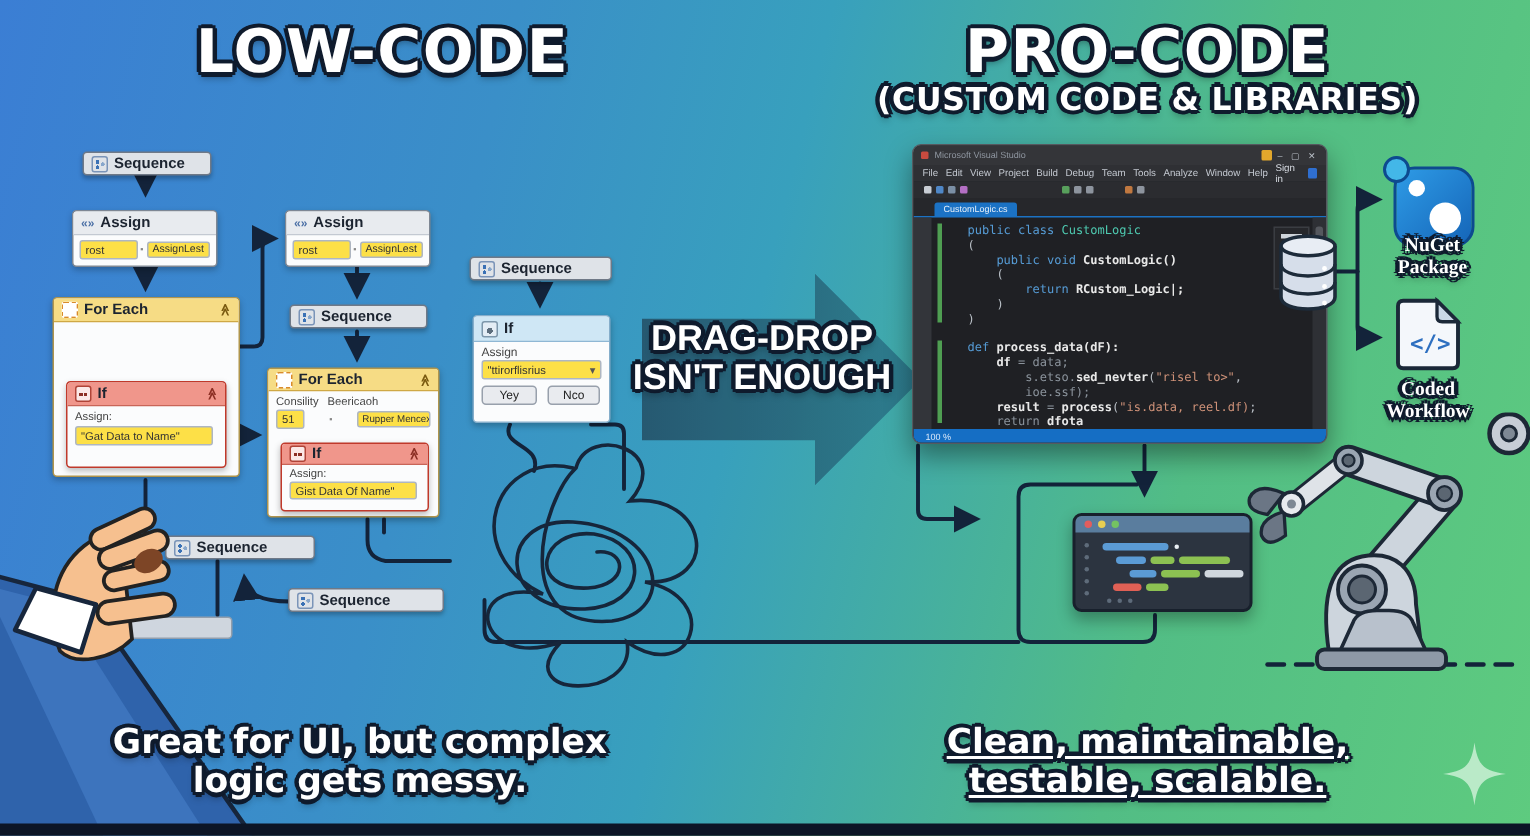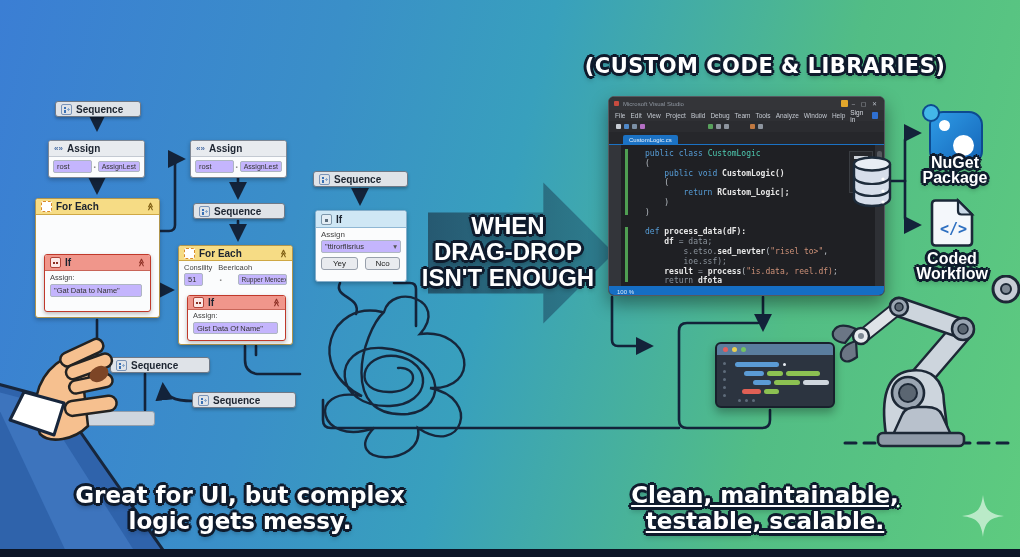--- a/index.html
+++ b/index.html
@@ -21,21 +21,21 @@
   .card{background:#fbfcfd;border:1.5px solid #7e8794;border-radius:3px;box-sizing:border-box;
     box-shadow:0 2px 4px rgba(0,0,0,.25);}
   .card .hd{display:flex;align-items:center;gap:4px;font-size:10px;font-weight:700;color:#1c2430;
     padding:0 5px;height:16px;box-sizing:border-box;border-bottom:1px solid #c3c9d2;background:#e8ebef;border-radius:2px 2px 0 0;}
   .hd.yellow{background:#f6dc85;border-bottom:1px solid #cfa845;}
   .hd.red{background:#f0968b;border-bottom:1px solid #c86558;}
   .hd.blue{background:#cfe7f5;border-bottom:1px solid #8fb7d4;}
   .card.yellow-card{border-color:#b0954d;}
   .card.red-card{border-color:#c0392b;}
   .card.blue-card{border-color:#85aecb;}
-  .fld{background:#c4b5fd;border:1px solid #aeb6c2;border-radius:2px;font-size:7.5px;color:#333;
+  .fld{background:#fde047;border:1px solid #aeb6c2;border-radius:2px;font-size:7.5px;color:#333;
     padding:1px 3px;white-space:nowrap;overflow:hidden;box-sizing:border-box;display:inline-block;}
   .lbl{font-size:7.5px;color:#444;}
   .chev{margin-left:auto;font-size:8px;color:#7a5a10;display:inline-block;transform:rotate(-90deg);}
   .chev.r{color:#8c2f24;}
   .mini-btn{background:#e9ebef;border:1px solid #98a0ac;border-radius:3px;font-size:8px;color:#222;
     padding:1px 0;text-align:center;display:inline-block;}
   .icon-sq{width:9px;height:9px;border-radius:2px;display:inline-block;flex:0 0 auto;}
   .seq-ico{background:#eef3fa radial-gradient(circle 1.5px at 3px 3px,#3a71b5 95%,transparent),#eef3fa;border:1px solid #7a94b8;
     background-image:radial-gradient(circle 1.3px at 3px 3px,#3a71b5 95%,transparent),
       radial-gradient(circle 1.3px at 3px 6.5px,#3a71b5 95%,transparent),
@@ -79,21 +79,21 @@
   .c-kw{color:#569cd6}.c-cls{color:#4ec9b0}.c-fn{color:#e8e8e8;font-weight:bold}
   .c-pln{color:#b9bfc6}.c-dim{color:#8b939c}.c-str{color:#ce9178}
   .e-status{height:12px;background:#156ec4;display:flex;align-items:center;padding:0 8px;font-size:6px;color:#d9e8fa;}
   
   #nuget{left:929px;top:111px;width:54px;height:54px;border-radius:14px;
     background:linear-gradient(135deg,#2e9be6,#1565b8);border:2.5px solid #0d4a8f;box-sizing:border-box;}
   #nuget .big{position:absolute;right:7px;bottom:7px;width:21px;height:21px;border-radius:50%;background:#fff;}
   #nuget .small{position:absolute;left:8px;top:7px;width:11px;height:11px;border-radius:50%;background:#fff;}
   #nuget .ext{position:absolute;left:-9px;top:-9px;width:14px;height:14px;border-radius:50%;
     background:#43b7e8;border:2.5px solid #0d4a8f;}
-  .icon-label{font-size:16px;line-height:15px;}
+  .icon-label{font-size:13px;line-height:15px;font-family:Liberation Serif, serif;}
   
   #swin{left:715px;top:342px;width:120px;height:66px;background:#2c3440;border:2px solid #18202c;
     border-radius:6px;box-sizing:border-box;box-shadow:0 5px 10px rgba(0,0,0,.3);}
   #swin .bar{height:11px;background:#5a7d9e;border-radius:4px 4px 0 0;display:flex;align-items:center;gap:4px;padding:0 6px;}
   .tl-dot{width:5px;height:5px;border-radius:50%;}
   .cbar{position:absolute;height:5px;border-radius:2.5px;}
   .cb-blue{background:#5b9bd5}.cb-green{background:#8cc152}.cb-gray{background:#d0d7de}.cb-red{background:#e06055}
   .gdot{position:absolute;width:3px;height:3px;border-radius:50%;background:#5e6b7a;}
   
   .empty-bar{left:53px;top:411px;width:102px;height:15px;background:#d7dbe0;border:1.5px solid #97a0ab;
@@ -134,20 +134,22 @@
       <path d="M905,181 V140 Q905,133 912,133 H918" marker-end="url(#ah)"></path>
       <path d="M905,181 V218 Q905,225 912,225 H918" marker-end="url(#ah)"></path>
       <path d="M845,443 H1012" stroke-dasharray="11 8" stroke-width="3"></path>
     </g>
     <path fill="none" stroke="#16263b" stroke-width="2.4" stroke-linecap="round" d="M382,312 C330,300 305,368 362,396 C305,385 318,448 374,428 C338,466 425,468 418,428
          C462,458 482,398 430,388 C482,390 472,328 420,334 C450,300 392,282 384,312
          C362,332 338,420 408,414 C452,408 442,352 382,348 C330,345 332,408 390,406
          C432,404 434,362 396,356 C360,352 350,394 392,392 C420,390 418,366 398,368"></path>
   </svg>
 
+  <div class="abs otl title" style="left:60px;top:12px;width:390px;">LOW-CODE</div>
+  <div class="abs otl title" style="left:570px;top:12px;width:390px;">PRO-CODE</div>
   <div class="abs otl subtitle" style="left:545px;top:54px;width:440px;">(CUSTOM CODE &amp; LIBRARIES)</div>
 
   <div class="abs blk-head" style="left:55px;top:101px;width:86px;">
     <span class="icon-sq seq-ico"></span>
     <span>Sequence</span>
   </div>
 
   <div class="abs card" style="left:48px;top:140px;width:97px;height:38px;">
     <div class="hd">
         <span style="color:#4a6fa5;font-size:8px;">«»</span>
@@ -268,21 +270,20 @@
       <rect x="64" y="38" width="48" height="14" rx="7" fill="#f6c08f" stroke="#222" stroke-width="2.5" transform="rotate(-20 64 38)"></rect>
       <rect x="68" y="52" width="44" height="13" rx="6.5" fill="#f6c08f" stroke="#222" stroke-width="2.5" transform="rotate(-12 68 52)"></rect>
     </g>
     <ellipse cx="99" cy="44" rx="10" ry="7.5" fill="#7d4526" transform="rotate(-28 99 44)"></ellipse>
     <rect x="64" y="72" width="52" height="15" rx="7.5" fill="#f6c08f" stroke="#222" stroke-width="2.5" transform="rotate(-8 64 72)"></rect>
     <path d="M24,62 L64,73 L54,105 L10,90 Z" fill="#ffffff" stroke="#17263c" stroke-width="3" stroke-linejoin="round"></path>
   </svg>
 
   <div id="big-arrow" class="abs"></div>
   <div class="abs otl arrow-text" style="left:408px;top:213px;width:200px;">
-    <div>WHEN</div>
     <div>DRAG-DROP</div>
     <div>ISN'T ENOUGH</div>
   </div>
 
   <div id="editor" class="abs">
     <div class="e-title">
       <span class="dotr"></span>
       <span class="ttl">Microsoft Visual Studio</span>
       <span class="ysq"></span>
       <span class="wg">– ▢ ✕</span>

